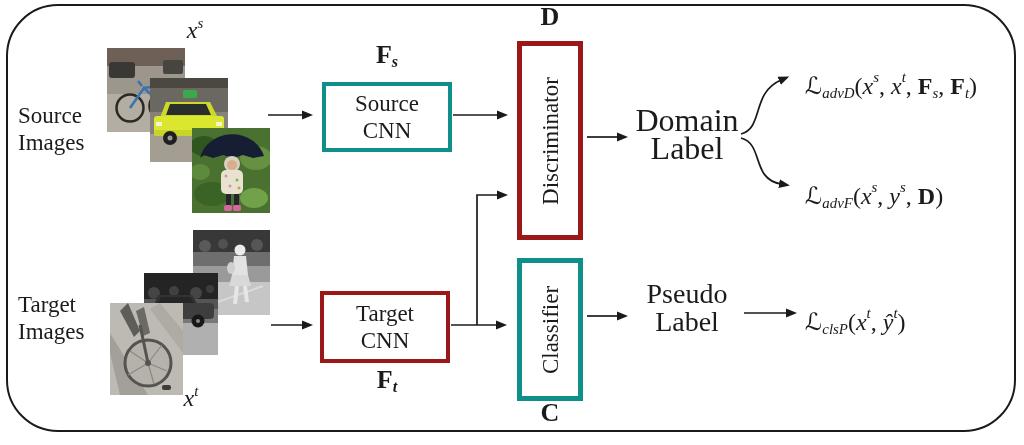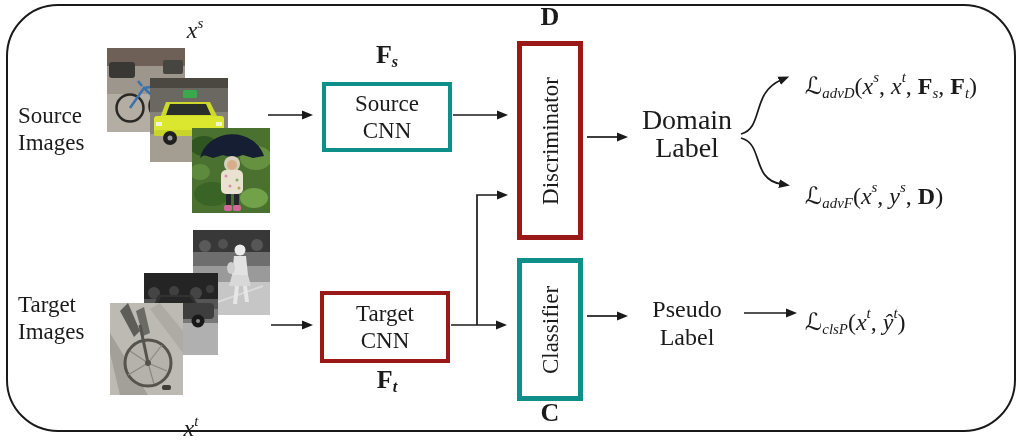--- a/index.html
+++ b/index.html
@@ -179,40 +179,40 @@
   </div>
 
   <div class="box red-border5" style="left:517px;top:41px;width:66px;height:199px">
     <span class="vtext">Discriminator</span>
   </div>
   <div class="box teal-border5" style="left:517px;top:258px;width:66px;height:143px">
     <span class="vtext">Classifier</span>
   </div>
 
   <div class="lbl ctr math24" style="left:172px;top:10px;width:46px"><span class="m-it">x</span><span class="m-sup">s</span></div>
-  <div class="lbl ctr math24" style="left:168px;top:408px;width:46px"><span class="m-it">x</span><span class="m-sup">t</span></div>
+  <div class="lbl ctr math24" style="left:168px;top:378px;width:46px"><span class="m-it">x</span><span class="m-sup">t</span></div>
   <div class="lbl ctr bold26" style="left:352px;top:366px;width:70px"><span class="m-b">F</span><span class="m-sub">t</span></div>
   <div class="lbl ctr bold26" style="left:352px;top:41px;width:70px"><span class="m-b">F</span><span class="m-sub">s</span></div>
   <div class="lbl ctr bold26" style="left:525px;top:3px;width:50px"><span class="m-b">D</span></div>
   <div class="lbl ctr bold26" style="left:525px;top:399px;width:50px"><span class="m-b">C</span></div>
 
   <div class="lbl" style="left:18px;top:102px">
     <div>Source</div>
     <div>Images</div>
   </div>
   <div class="lbl" style="left:18px;top:291px">
     <div>Target</div>
     <div>Images</div>
   </div>
 
-  <div class="lbl ctr" style="left:633px;top:106px;width:108px;font-size:28px;line-height:28px">
+  <div class="lbl ctr" style="left:633px;top:106px;width:108px;font-size:32px;line-height:28px">
     <div>Domain</div>
     <div>Label</div>
   </div>
-  <div class="lbl ctr" style="left:633px;top:295px;width:108px;font-size:24px;line-height:28px">
+  <div class="lbl ctr" style="left:633px;top:280px;width:108px;font-size:28px;line-height:28px">
     <div>Pseudo</div>
     <div>Label</div>
   </div>
 
   <div class="formula" style="left:805px;top:61px"><span class="m-cal">ℒ</span><span class="m-sub">advD</span><span class="m-plain">(</span><span class="m-it">x</span><span class="m-sup">s</span><span class="m-plain">, </span><span class="m-it">x</span><span class="m-sup">t</span><span class="m-plain">, </span><span class="m-b">F</span><span class="m-sub">s</span><span class="m-plain">, </span><span class="m-b">F</span><span class="m-sub">t</span><span class="m-plain">)</span></div>
   <div class="formula" style="left:805px;top:297px"><span class="m-cal">ℒ</span><span class="m-sub">clsP</span><span class="m-plain">(</span><span class="m-it">x</span><span class="m-sup">t</span><span class="m-plain">, </span><span class="m-it">ŷ</span><span class="m-sup">t</span><span class="m-plain">)</span></div>
   <div class="formula" style="left:805px;top:171px"><span class="m-cal">ℒ</span><span class="m-sub">advF</span><span class="m-plain">(</span><span class="m-it">x</span><span class="m-sup">s</span><span class="m-plain">, </span><span class="m-it">y</span><span class="m-sup">s</span><span class="m-plain">, </span><span class="m-b">D</span><span class="m-plain">)</span></div>
 
 </div>
 

